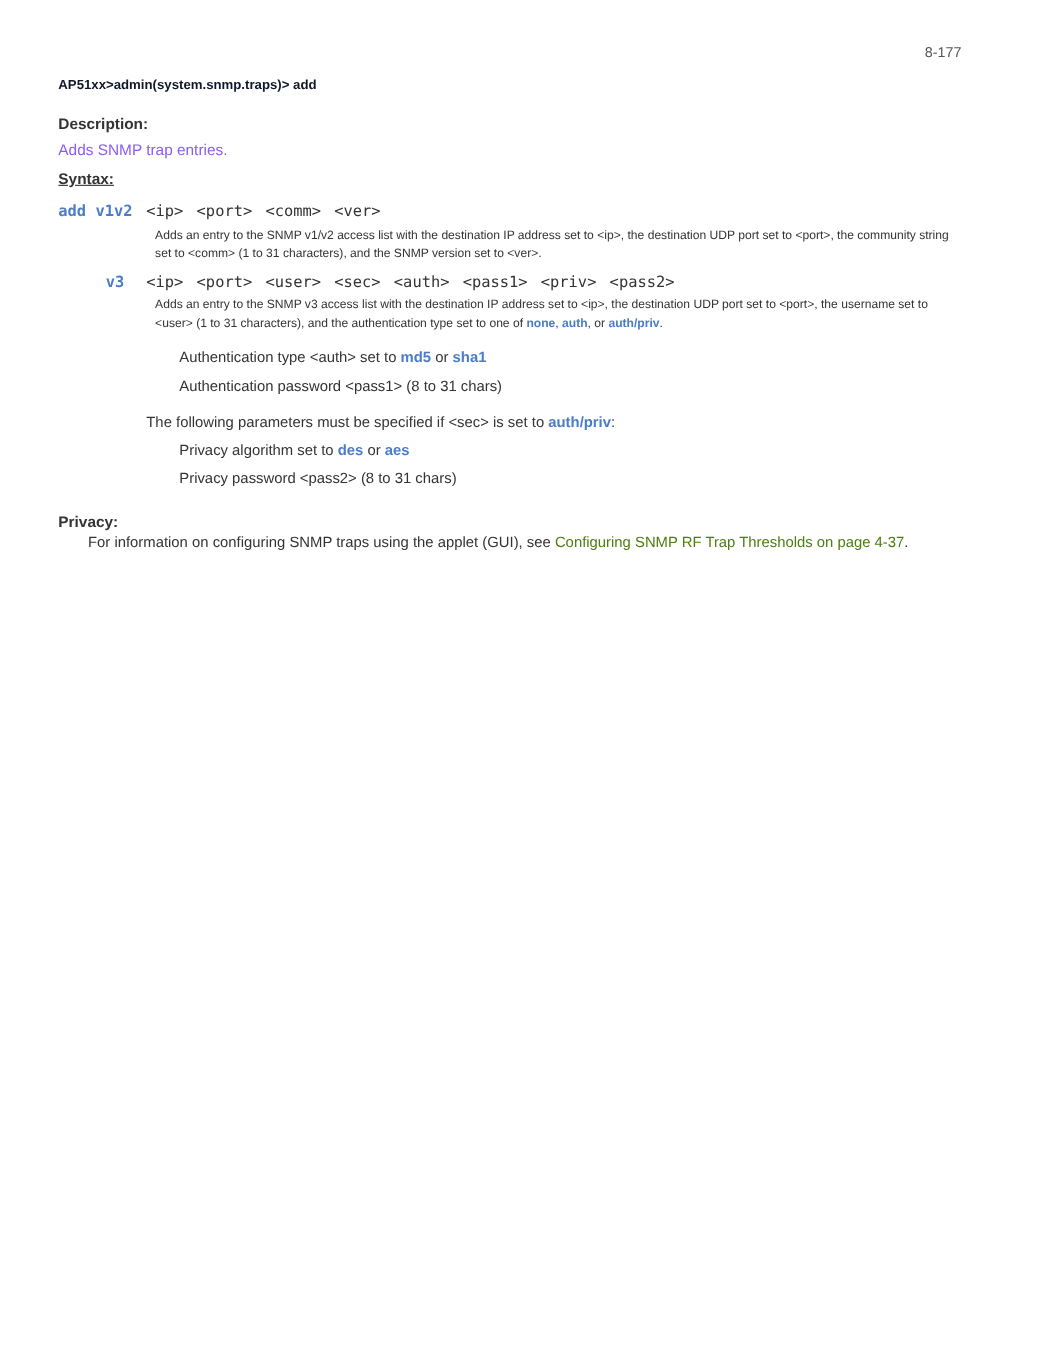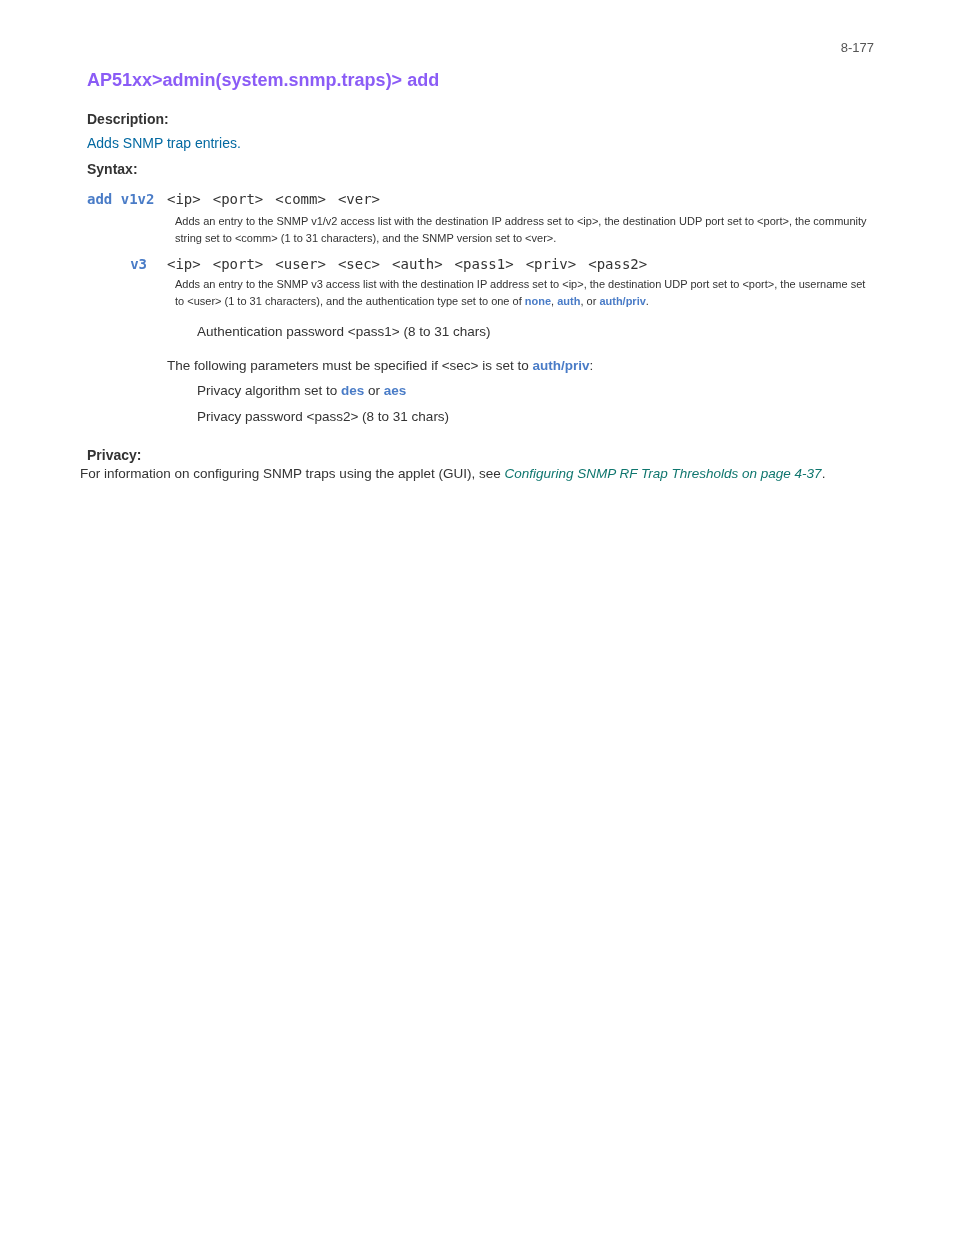--- a/index.html
+++ b/index.html
@@ -12,55 +12,56 @@
       background: #ffffff;
       font-family: Arial, sans-serif;
       font-size: 14px;
       color: #333333;
       width: 954px;
       min-height: 1235px;
       position: relative;
     }
 
     .page-container {
-      padding: 60px 80px 60px 87px;
+      padding: 60px 80px 60px 53px;
       position: relative;
     }
 
     .page-number {
       position: absolute;
       top: 40px;
       right: 80px;
       font-size: 13px;
       color: #555;
     }
 
     .section-title {
-      font-size: 18px;
+      font-size: 12px;
       font-weight: bold;
       margin-bottom: 20px;
       margin-top: 10px;
-      color: #8b5cf6;
+      color: #0f172a;
     }
 
     .label-bold {
       font-weight: bold;
       font-size: 14px;
       margin-bottom: 8px;
       margin-top: 16px;
     }
 
     .description-text {
       font-size: 14px;
-      color: #0369a1;
+      color: #8b5cf6;
       margin-bottom: 10px;
     }
 
     .syntax-section {
       margin-top: 10px;
+      text-decoration: underline;
     }
 
     .syntax-table {
       margin-top: 14px;
       margin-left: 0;
       width: 100%;
     }
 
     .syntax-row {
       display: flex;
@@ -143,23 +144,22 @@
     .footer-text {
       position: absolute;
       bottom: 50px;
       left: 80px;
       right: 80px;
       font-size: 13.5px;
       color: #333;
     }
 
     .footer-link {
-      color: #0f766e;
+      color: #4d7c0f;
       text-decoration: none;
-      font-style: italic;
     }
 
     .monospace {
       font-family: monospace;
     }
   </style>
 </head>
 <body>
 
 <div class="page-container">
@@ -203,20 +203,23 @@
         <span class="monospace">&lt;priv&gt;</span>
         <span class="monospace">&lt;pass2&gt;</span>
       </span>
     </div>
     <div class="syntax-desc">
       <span>Adds an entry to the SNMP v3 access list with the destination IP address set to &lt;ip&gt;, the destination UDP port set to &lt;port&gt;, the username set to &lt;user&gt; (1 to 31 characters), and the authentication type set to one of </span><span class="inline-blue">none</span><span>, </span><span class="inline-blue">auth</span><span>, or </span><span class="inline-blue">auth/priv</span><span>.</span>
     </div>
 
     <div class="param-block">
       <div class="param-sub-block">
+        <p>
+          <span>Authentication type &lt;auth&gt; set to </span><span class="inline-blue">md5</span><span> or </span><span class="inline-blue">sha1</span>
+        </p>
         <p>Authentication password &lt;pass1&gt; (8 to 31 chars)</p>
       </div>
     </div>
 
     <div class="param-block">
       <p>
         <span>The following parameters must be specified if &lt;sec&gt; is set to </span><span class="inline-blue">auth/priv</span><span>:</span>
       </p>
       <div class="param-sub-block">
         <p>

